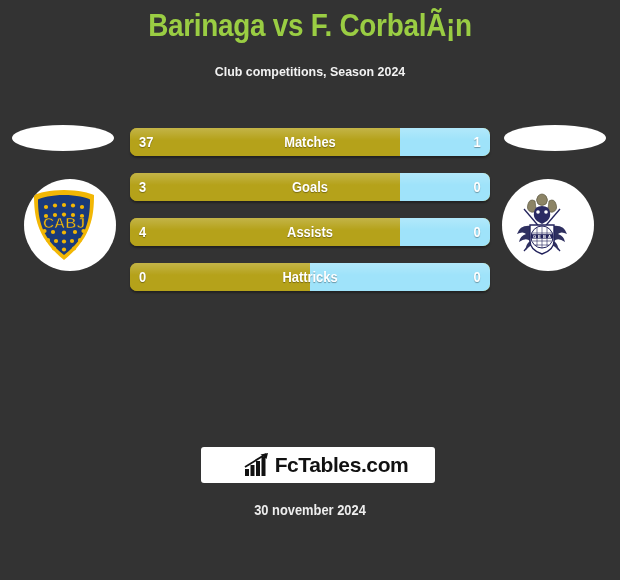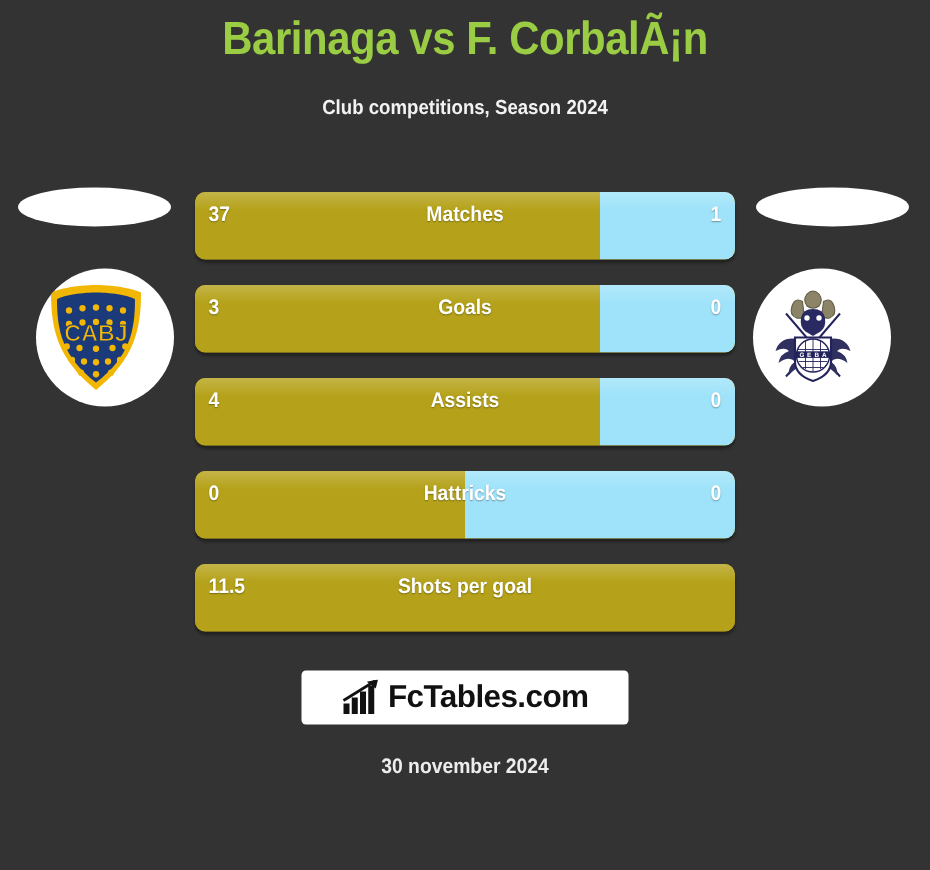--- a/index.html
+++ b/index.html
@@ -53,21 +53,21 @@
     overflow:hidden;
   }
   .logo-disc.left{left:24px;top:179px;}
   .logo-disc.right{left:502px;top:179px;}
   .logo-disc svg{display:block;}
 
   
   .rows{position:absolute;left:130px;top:128px;width:360px;}
   .row{
     position:relative;
-    height:45px;
+    height:28px;
     margin-bottom:17px;
     border-radius:7px;
     overflow:hidden;
     background:#b5a21a;
     box-shadow:0 2px 2px rgba(0,0,0,0.35);
   }
   .row .fill-left{
     position:absolute;left:0;top:0;bottom:0;
     background:#b5a21a;
   }
@@ -104,20 +104,21 @@
   }
 
   
   .brand{
     position:absolute;left:201px;top:447px;
     width:218px;height:36px;
     background:#ffffff;
     border-radius:3px;
     display:flex;align-items:center;justify-content:center;
     gap:5px;
+    padding-left:16px;
   }
   .brand-text{
     color:#111111;
     font-size:21px;
     font-weight:bold;
     letter-spacing:-0.4px;
     white-space:nowrap;
   }
   .brand-icon{display:block;}
 
@@ -247,27 +248,20 @@
     <div class="row">
       <div class="fill-left" style="width:50%"></div>
       <div class="fill-right" style="width:50%"></div>
       <div class="glint"></div>
       <div class="val-left">0</div>
       <div class="label">Hattricks</div>
       <div class="val-right">0</div>
     </div>
 
 
-    <div class="row">
-      <div class="fill-left" style="width:100%"></div>
-      <div class="glint"></div>
-      <div class="val-left">11.5</div>
-      <div class="label">Shots per goal</div>
-      <div class="val-right"></div>
-    </div>
 
 
   </div>
 
   <div class="brand">
     <svg class="brand-icon" width="26" height="24" viewBox="0 0 26 24">
       <rect x="1" y="16" width="4" height="7" fill="#111111"></rect>
       <rect x="6.5" y="12" width="4" height="11" fill="#111111"></rect>
       <rect x="12" y="8" width="4" height="15" fill="#111111"></rect>
       <rect x="17.5" y="4" width="4" height="19" fill="#111111"></rect>

